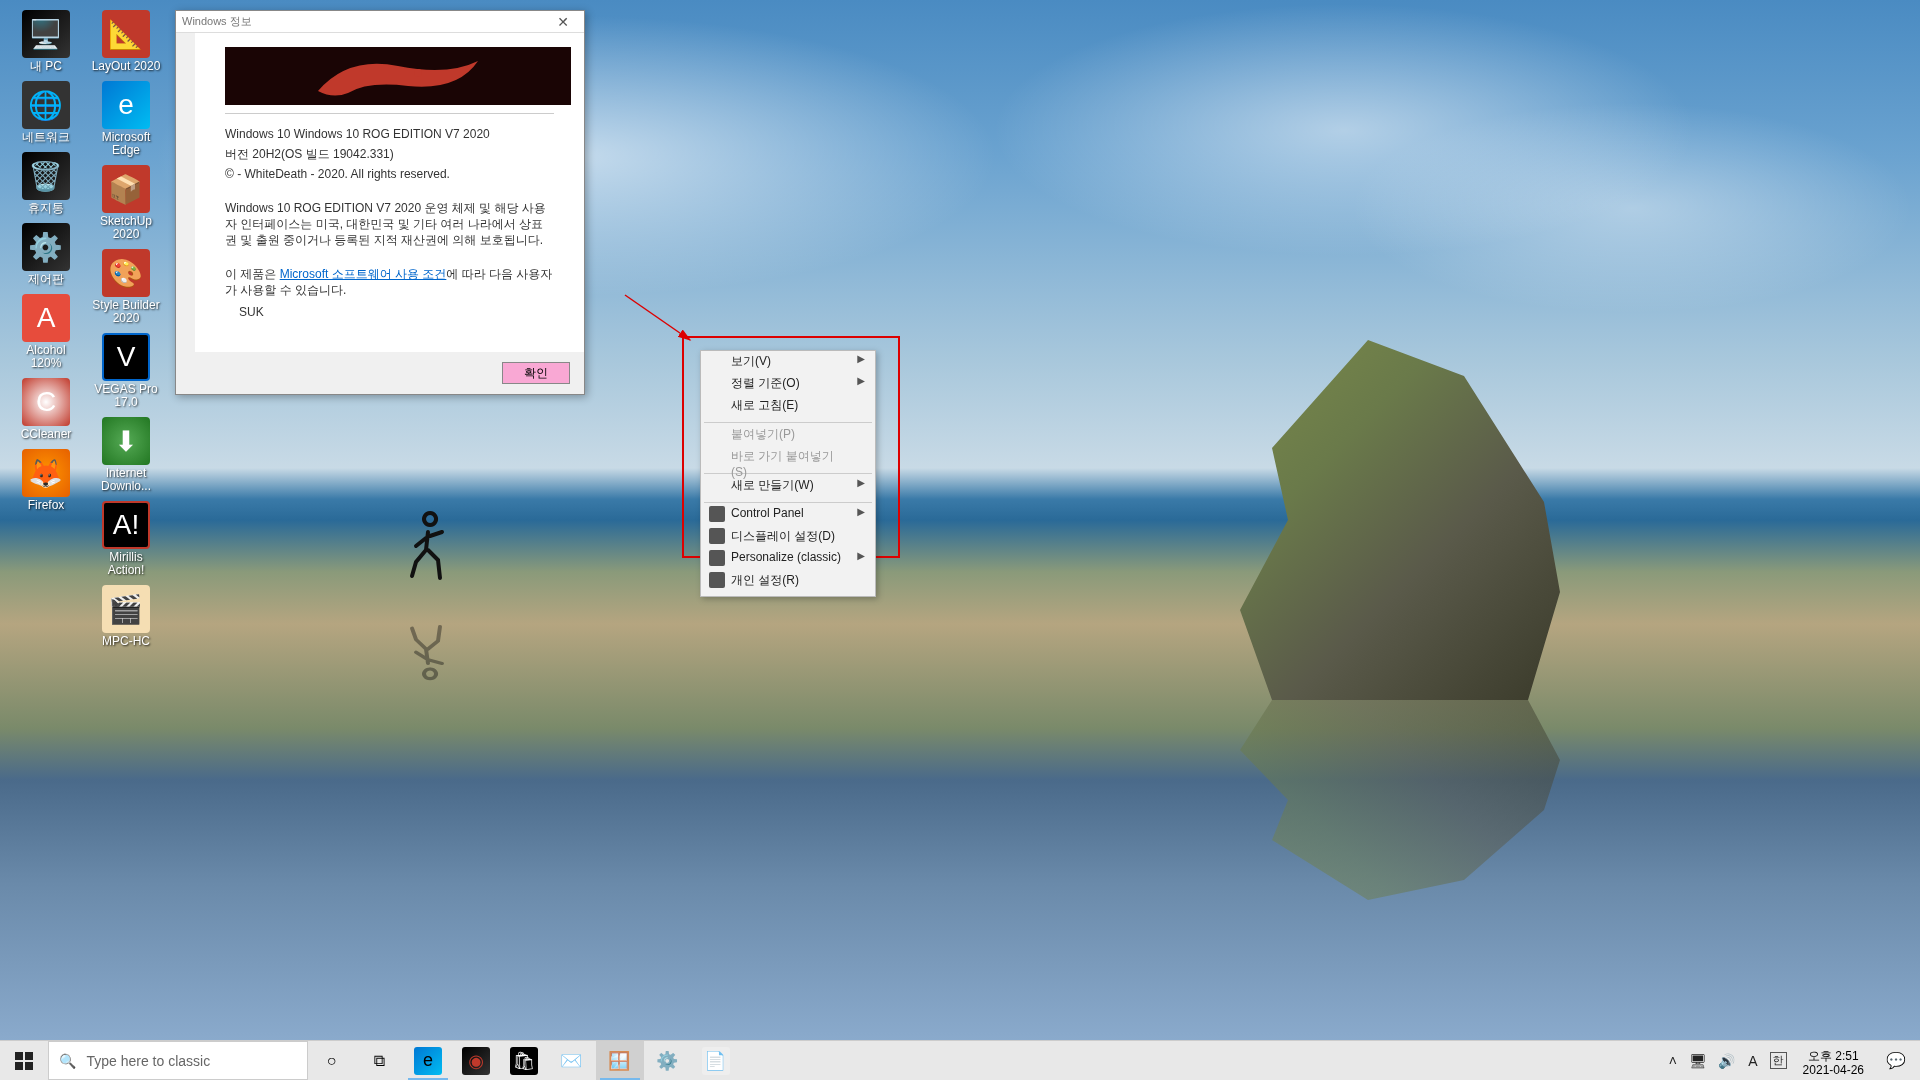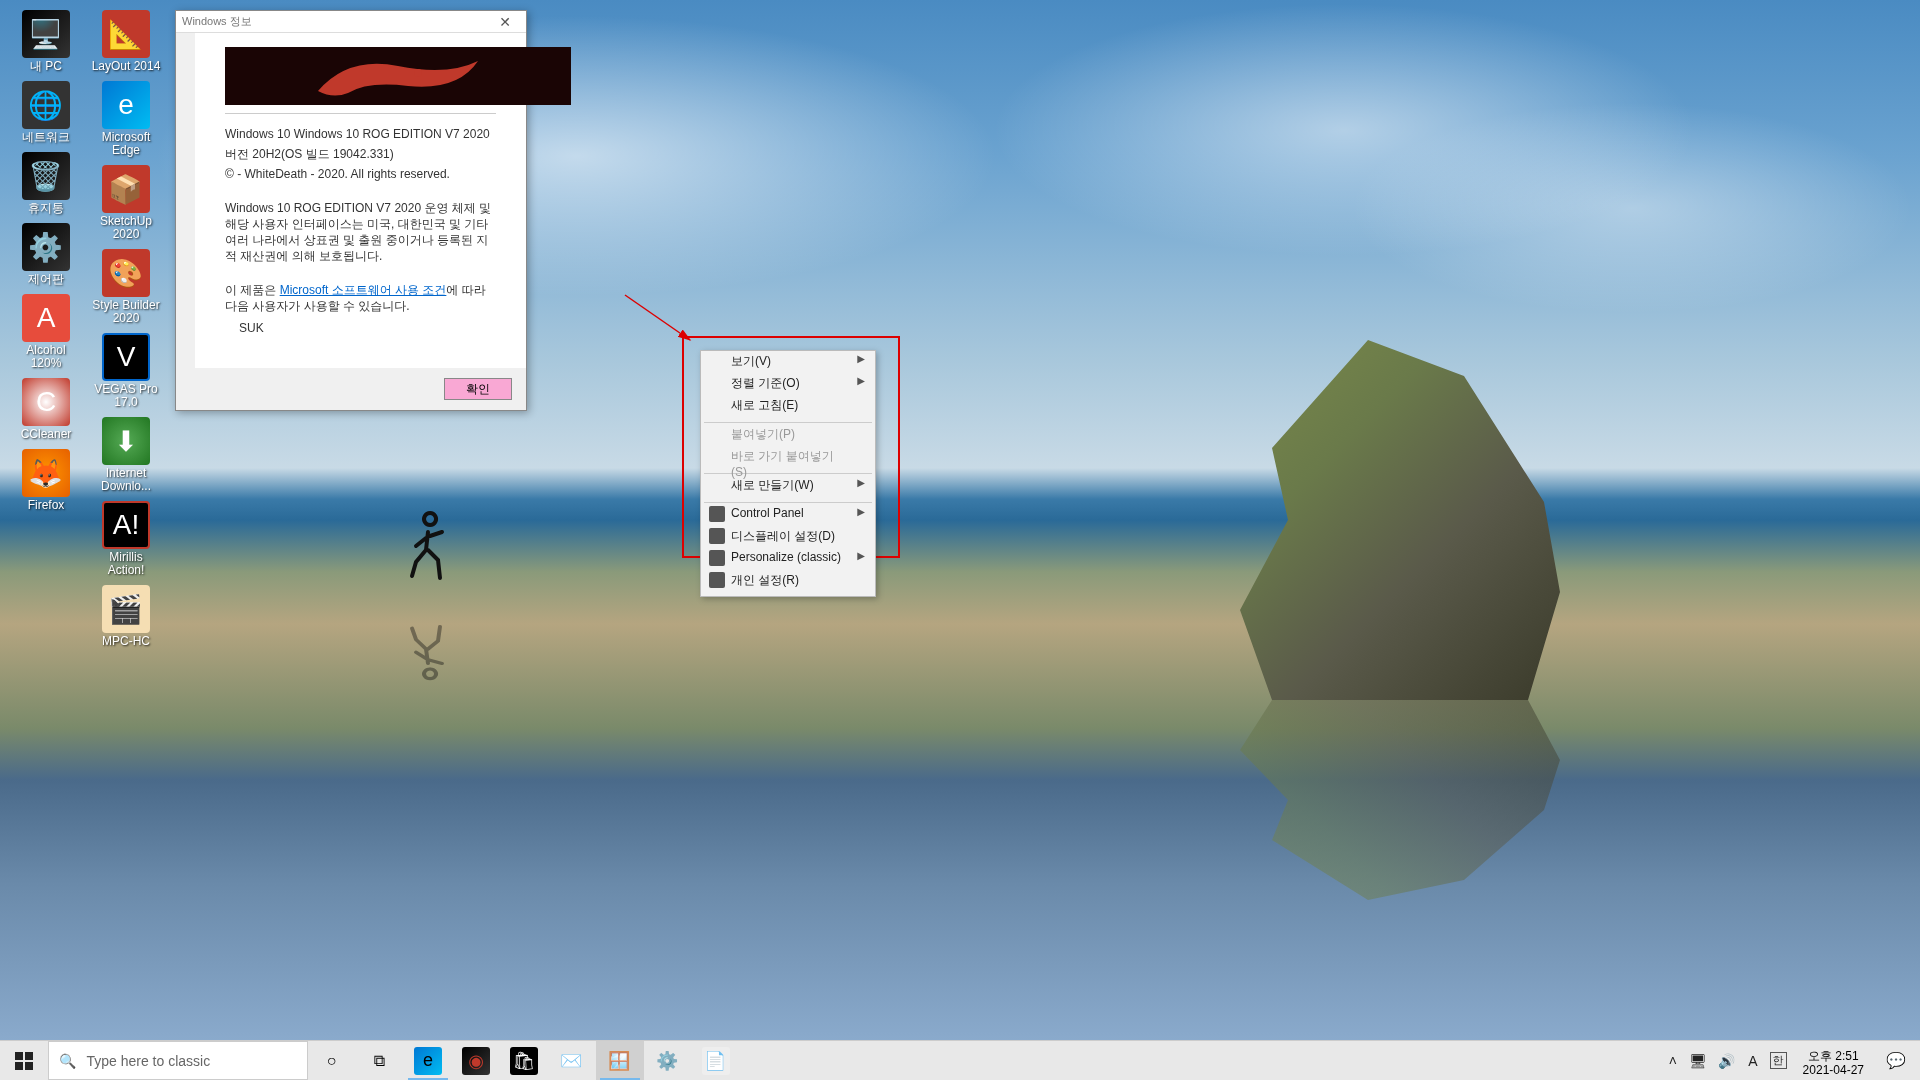--- a/index.html
+++ b/index.html
@@ -33,21 +33,21 @@
 .runner-shadow { position:absolute; left:400px; top:600px; width:60px; height:90px; opacity:0.4; transform:scaleY(-0.8); }
 
 
 .icons { position:absolute; top:8px; left:8px; display:flex; flex-direction:column; flex-wrap:wrap; height:700px; gap:4px; }
 .icon-col { display:flex; flex-direction:column; gap:4px; width:76px; }
 .dicon { width:76px; text-align:center; cursor:pointer; padding:2px; }
 .dicon-img { width:48px; height:48px; margin:0 auto 2px; border-radius:4px; display:flex; align-items:center; justify-content:center; font-size:28px; color:#fff; }
 .dicon-label { font-size:12px; color:#fff; text-shadow:1px 1px 2px rgba(0,0,0,0.8); line-height:13px; word-wrap:break-word; }
 
 
-.winver { position:absolute; left:175px; top:10px; width:352px; background:#f0f0f0; border:1px solid #888; box-shadow:2px 2px 8px rgba(0,0,0,0.3); }
+.winver { position:absolute; left:175px; top:10px; width:410px; background:#f0f0f0; border:1px solid #888; box-shadow:2px 2px 8px rgba(0,0,0,0.3); }
 .winver-title { height:22px; background:#fff; display:flex; align-items:center; padding:0 6px; font-size:11px; color:#777; border-bottom:1px solid #ddd; }
 .winver-close { margin-left:auto; width:30px; text-align:center; color:#555; cursor:pointer; font-size:14px; }
 .winver-body { padding:14px 30px 28px; background:#fff;margin-left:19px; }
 .winver-logo { width:346px; height:58px; background:#1a0505; margin:0 auto 8px; position:relative; overflow:hidden; display:flex; align-items:center; justify-content:center; }
 .winver-logo svg { width:200px; height:50px; }
 .winver-hr { border:none; border-top:1px solid #ccc; margin:8px 0 12px; }
 .winver-text { font-size:12px; color:#333; line-height:16px; }
 .winver-text p { margin-bottom:4px; }
 .winver-block2 { margin-top:18px; }
 .winver-link { color:#0066cc; text-decoration:underline; cursor:pointer; }
@@ -143,21 +143,21 @@
           <div class="dicon-label">CCleaner</div>
         </div>
       <div class="dicon">
           <div class="dicon-img bg-ff">🦊</div>
           <div class="dicon-label">Firefox</div>
         </div>
     </div>
     <div class="icon-col">
       <div class="dicon">
           <div class="dicon-img bg-red">📐</div>
-          <div class="dicon-label">LayOut 2014</div>
+          <div class="dicon-label">LayOut 2020</div>
         </div>
       <div class="dicon">
           <div class="dicon-img bg-edge">e</div>
           <div class="dicon-label">Microsoft Edge</div>
         </div>
       <div class="dicon">
           <div class="dicon-img bg-su">📦</div>
           <div class="dicon-label">SketchUp 2020</div>
         </div>
       <div class="dicon">
@@ -311,16 +311,16 @@
   <div class="tb-spacer"></div>
   <div class="tb-tray">
     <span class="tb-tray-ico">˄</span>
     <span class="tb-tray-ico">🖥</span>
     <span class="tb-tray-ico">🔊</span>
     <span class="tb-tray-ico">A</span>
     <span class="tb-tray-ico" style="border:1px solid #555;padding:0 2px;font-size:11px">한</span>
   </div>
   <div class="tb-clock">
     <div>오후 2:51</div>
-    <div>2021-04-27</div>
+    <div>2021-04-26</div>
   </div>
   <div class="tb-action">💬</div>
 </div>
 
 </body></html>

